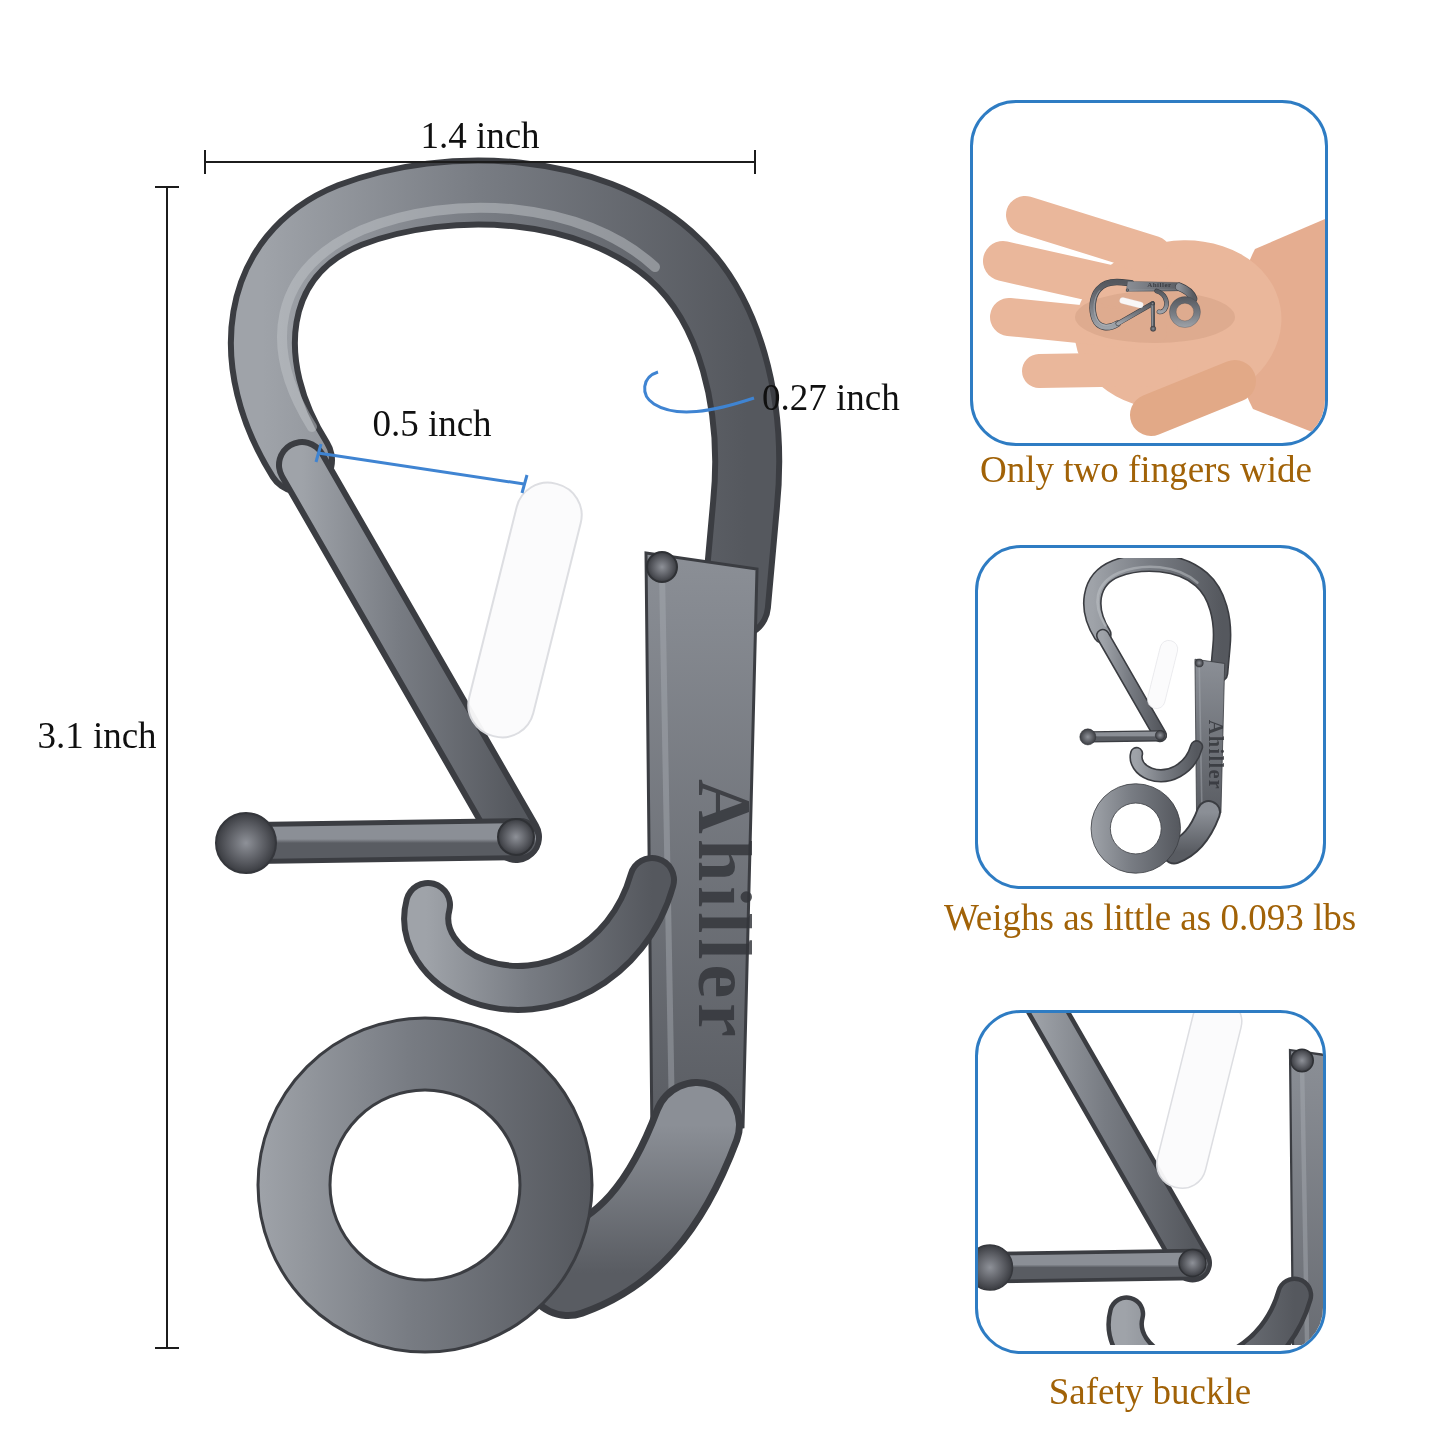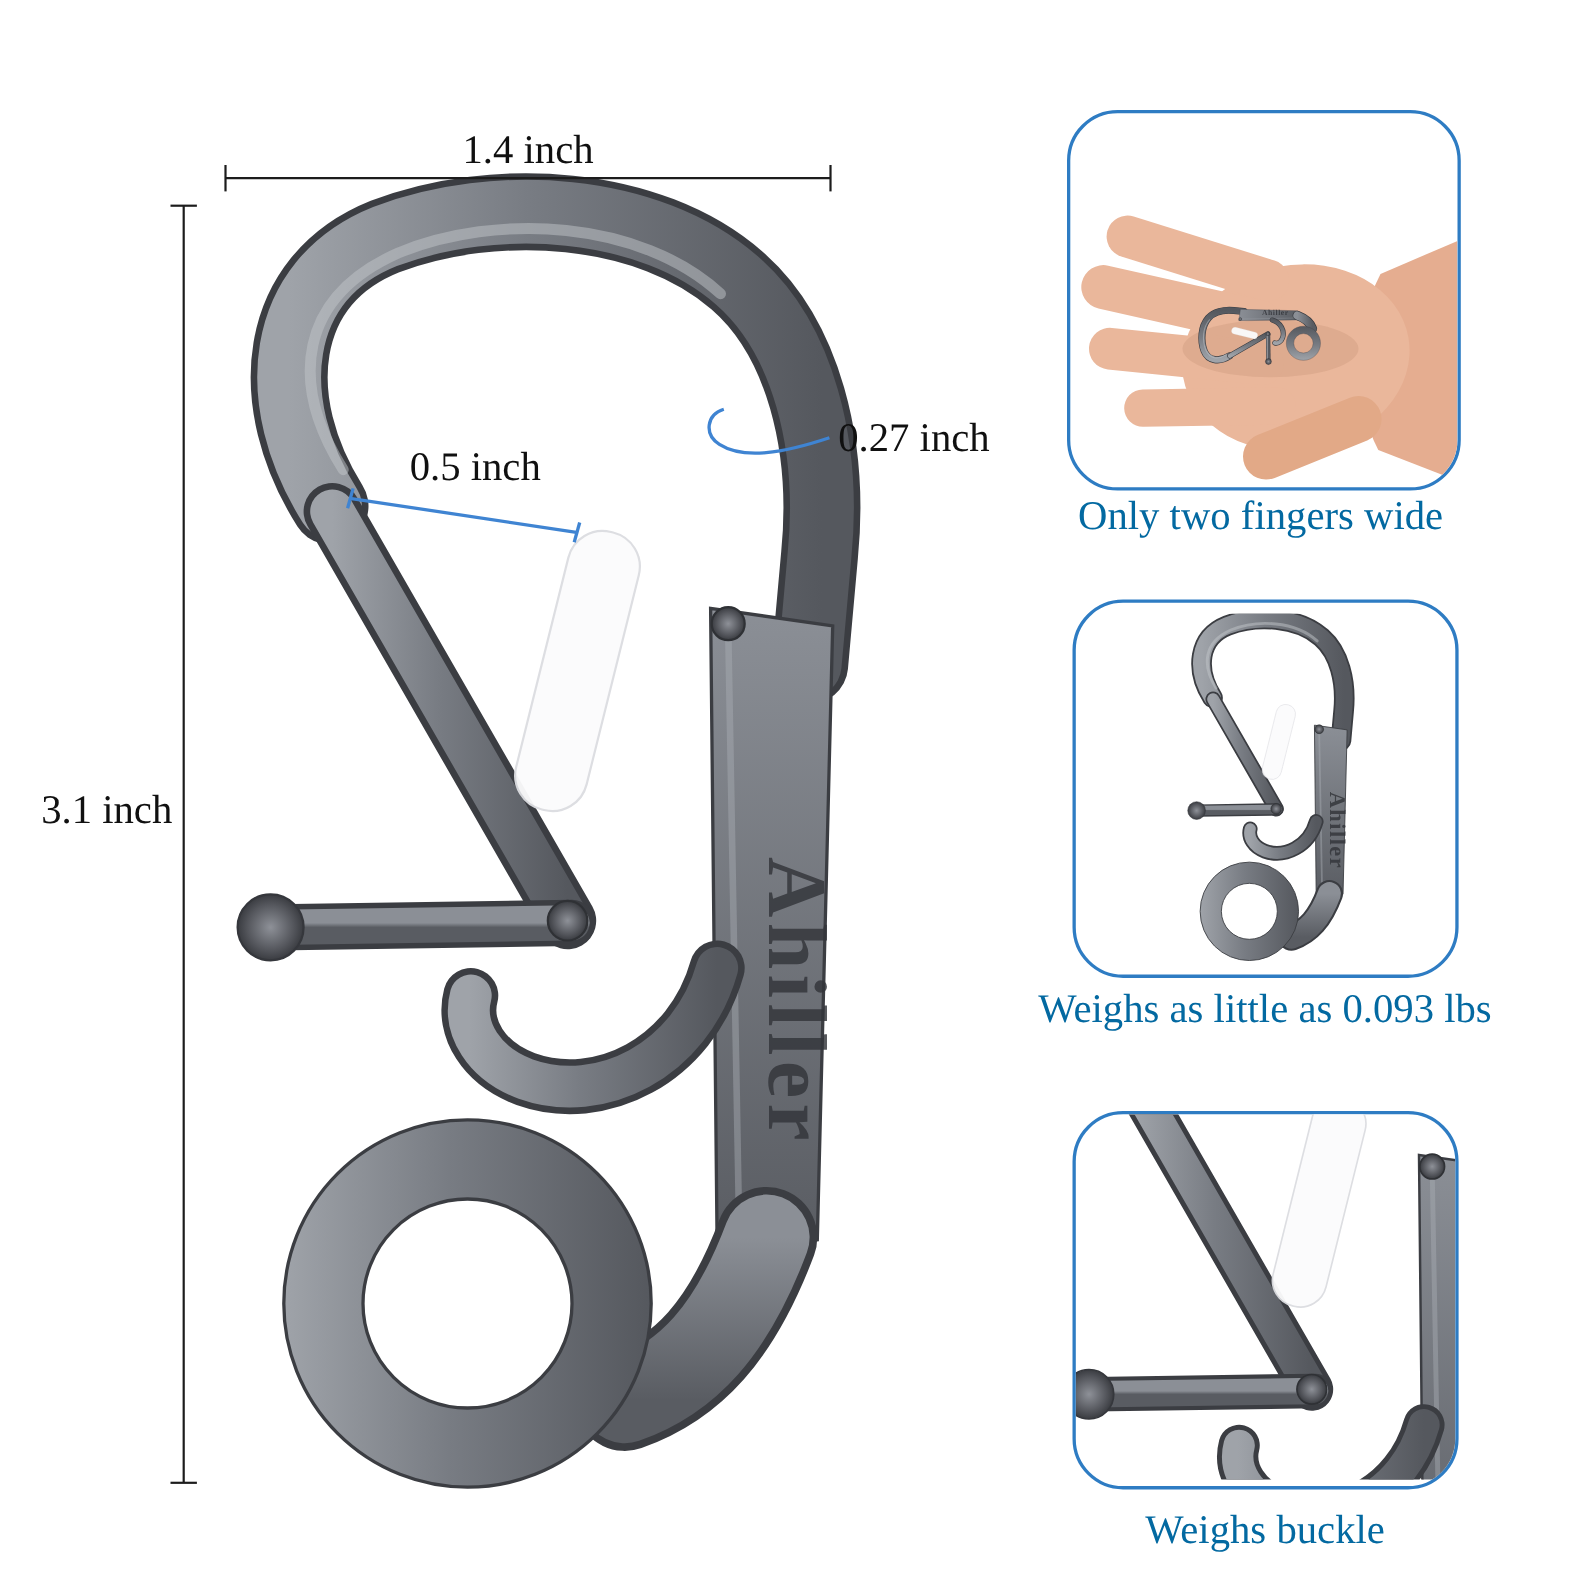--- a/index.html
+++ b/index.html
@@ -28,21 +28,21 @@
     border:3px solid var(--panel-border);
     border-radius:46px;
     overflow:hidden;
     background:#ffffff;
   }
   .panel svg{display:block;margin:0 auto;}
   .caption{
     position:absolute;
     text-align:center;
     font-size:37px;
-    color:#0369a1;
+    color:#a16207;
     line-height:1.1;
   }
 </style>
 </head>
 <body>
 
 <svg width="0" height="0" style="position:absolute" aria-hidden="true">
   <defs>
     <linearGradient id="gmetal" x1="0" y1="0" x2="1" y2="0">
       <stop offset="0" stop-color="#9fa3a9"></stop>
@@ -148,13 +148,13 @@
     <use href="#hook"></use>
   </svg>
 </div>
 <div class="caption" style="left:860px; top:898px; width:580px;text-align:center;">Weighs as little as 0.093 lbs</div>
 
 <div class="panel" style="left:975px; top:1010px;">
   <svg width="345" height="332" viewBox="30 290 460 520" preserveAspectRatio="xMidYMid slice">
     <use href="#hook"></use>
   </svg>
 </div>
-<div class="caption" style="left:905px; top:1372px; width:490px;">Weighs buckle</div>
+<div class="caption" style="left:905px; top:1372px; width:490px;">Safety buckle</div>
 
 </body></html>

